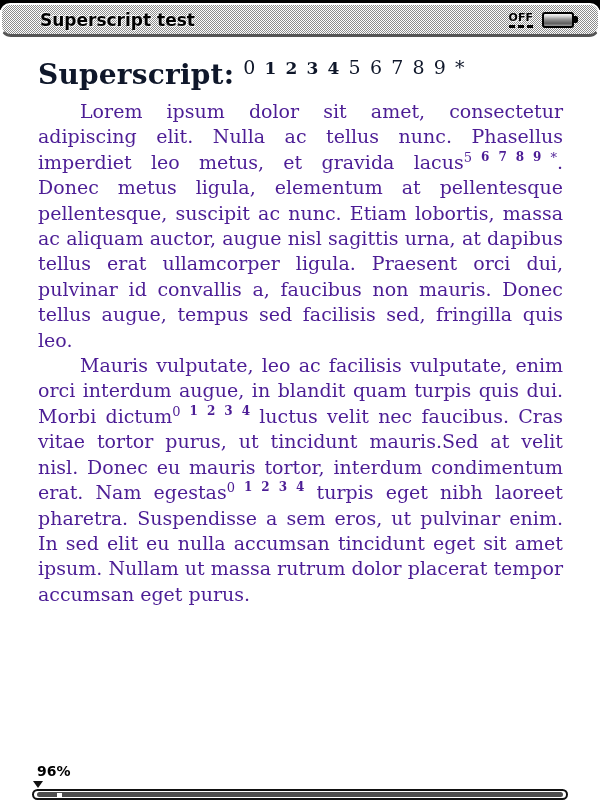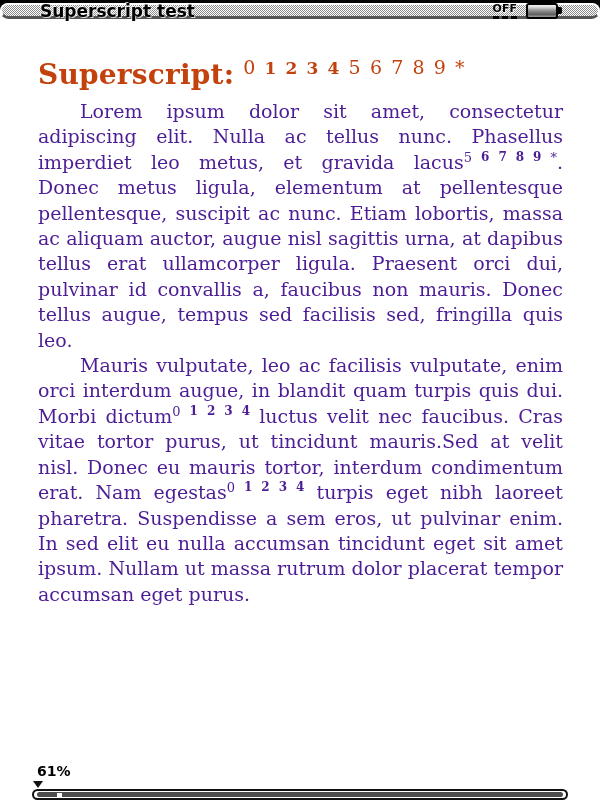--- a/index.html
+++ b/index.html
@@ -9,60 +9,60 @@
     background:#ffffff; overflow:hidden;
     font-family:"DejaVu Serif", serif; color:#111;
   }
 
   
   .header { position:relative; height:40px; background:#fff; }
   .header::before {
     content:""; position:absolute; top:0; left:0; right:0; height:10px; background:#000;
   }
   .status-bar {
-    position:absolute; top:3px; left:0; right:0; height:16px;
+    position:absolute; top:3px; left:0; right:0; height:34px;
     border:2px solid #fff; border-bottom:3px solid #555;
     border-radius:10px 10px 11px 11px;
     background-color:#fff;
     background-image:
       linear-gradient(45deg,#8c8c8c 25%,transparent 25%,transparent 75%,#8c8c8c 75%),
       linear-gradient(45deg,#8c8c8c 25%,transparent 25%,transparent 75%,#8c8c8c 75%);
     background-size:2px 2px;
     background-position:0 0,1px 1px;
     display:flex; align-items:center;
   }
   .status-title {
     margin-left:38px;
     font-family:"DejaVu Sans", sans-serif; font-weight:bold; font-size:17px;
     color:#000;
     text-shadow:1px 1px 0 rgba(255,255,255,.75), -1px -1px 0 rgba(255,255,255,.75);
   }
   .status-right {
-    position:absolute; right:40px; top:0; bottom:0;
+    position:absolute; right:24px; top:0; bottom:0;
     display:flex; align-items:center; gap:9px;
   }
   .wireless {
     font-family:"DejaVu Sans", sans-serif; font-weight:bold; font-size:11px; color:#000;
     border-bottom:3px dashed #000; padding-bottom:2px; line-height:11px;
     text-shadow:1px 1px 0 rgba(255,255,255,.75);
   }
   .battery {
     position:relative; width:32px; height:16px;
     border:2px solid #000; border-radius:3px;
     background:linear-gradient(180deg,#f4f4f4 0%,#d8d8d8 18%,#9a9a9a 42%,#5e5e5e 78%,#9c9c9c 100%);
   }
   .battery::after {
     content:""; position:absolute; right:-6px; top:2px; width:4px; height:7px;
     background:#000; border-radius:0 2px 2px 0;
   }
 
   
   .page { padding:16px 37px 0 38px; }
   .page-heading {
-    font-size:28px; font-weight:bold; color:#c2410c; letter-spacing:.2px;
+    font-size:28px; font-weight:bold; color:#0f172a; letter-spacing:.2px;
     margin-bottom:8px; white-space:nowrap;
   }
   .h-sup     { font-size:19px; font-weight:normal; vertical-align:10px; margin-left:9px; }
   .h-sup-uni { font-size:17px; font-weight:bold;   vertical-align:10px; margin-left:9px; }
 
   .body-para {
     font-size:19px; line-height:25.4px; text-align:justify; text-indent:42px;
     color:#4c1d95;
   }
   .b-sup     { font-size:13px; vertical-align:7px; line-height:0; }
@@ -111,21 +111,21 @@
 
   <div class="page">
     <h1 class="page-heading"><span>Superscript:</span><span id="heading-sups"><span class="h-sup">0</span><span class="h-sup-uni">1</span><span class="h-sup-uni">2</span><span class="h-sup-uni">3</span><span class="h-sup-uni">4</span><span class="h-sup">5</span><span class="h-sup">6</span><span class="h-sup">7</span><span class="h-sup">8</span><span class="h-sup">9</span><span class="h-sup">*</span></span></h1>
     <div id="text-content">
         <p class="body-para">Lorem ipsum dolor sit amet, consectetur adipiscing elit. Nulla ac tellus nunc. Phasellus imperdiet leo metus, et gravida lacus<span class="b-sup">5</span><span class="b-sup-uni gap">6</span><span class="b-sup-uni gap">7</span><span class="b-sup-uni gap">8</span><span class="b-sup-uni gap">9</span><span class="b-sup gap">*</span>. Donec metus ligula, elementum at pellentesque pellentesque, suscipit ac nunc. Etiam lobortis, massa ac aliquam auctor, augue nisl sagittis urna, at dapibus tellus erat ullamcorper ligula. Praesent orci dui, pulvinar id convallis a, faucibus non mauris. Donec tellus augue, tempus sed facilisis sed, fringilla quis leo.</p>
         <p class="body-para">Mauris vulputate, leo ac facilisis vulputate, enim orci interdum augue, in blandit quam turpis quis dui. Morbi dictum<span class="b-sup">0</span><span class="b-sup-uni gap">1</span><span class="b-sup-uni gap">2</span><span class="b-sup-uni gap">3</span><span class="b-sup-uni gap">4</span> luctus velit nec faucibus. Cras vitae tortor purus, ut tincidunt mauris.Sed at velit nisl. Donec eu mauris tortor, interdum condimentum erat. Nam egestas<span class="b-sup">0</span><span class="b-sup-uni gap">1</span><span class="b-sup-uni gap">2</span><span class="b-sup-uni gap">3</span><span class="b-sup-uni gap">4</span> turpis eget nibh laoreet pharetra. Suspendisse a sem eros, ut pulvinar enim. In sed elit eu nulla accumsan tincidunt eget sit amet ipsum. Nullam ut massa rutrum dolor placerat tempor accumsan eget purus.</p>
       </div>
   </div>
 
   <div class="footer">
-    <span class="progress-label">61%</span>
+    <span class="progress-label">96%</span>
     <div class="progress-marker"></div>
     <div class="progress-bar">
       <div class="progress-fill" id="progress-fill" style="right: 3px;">
         <div class="progress-dot"></div>
       </div>
     </div>
   </div>
 
 </div>
 

